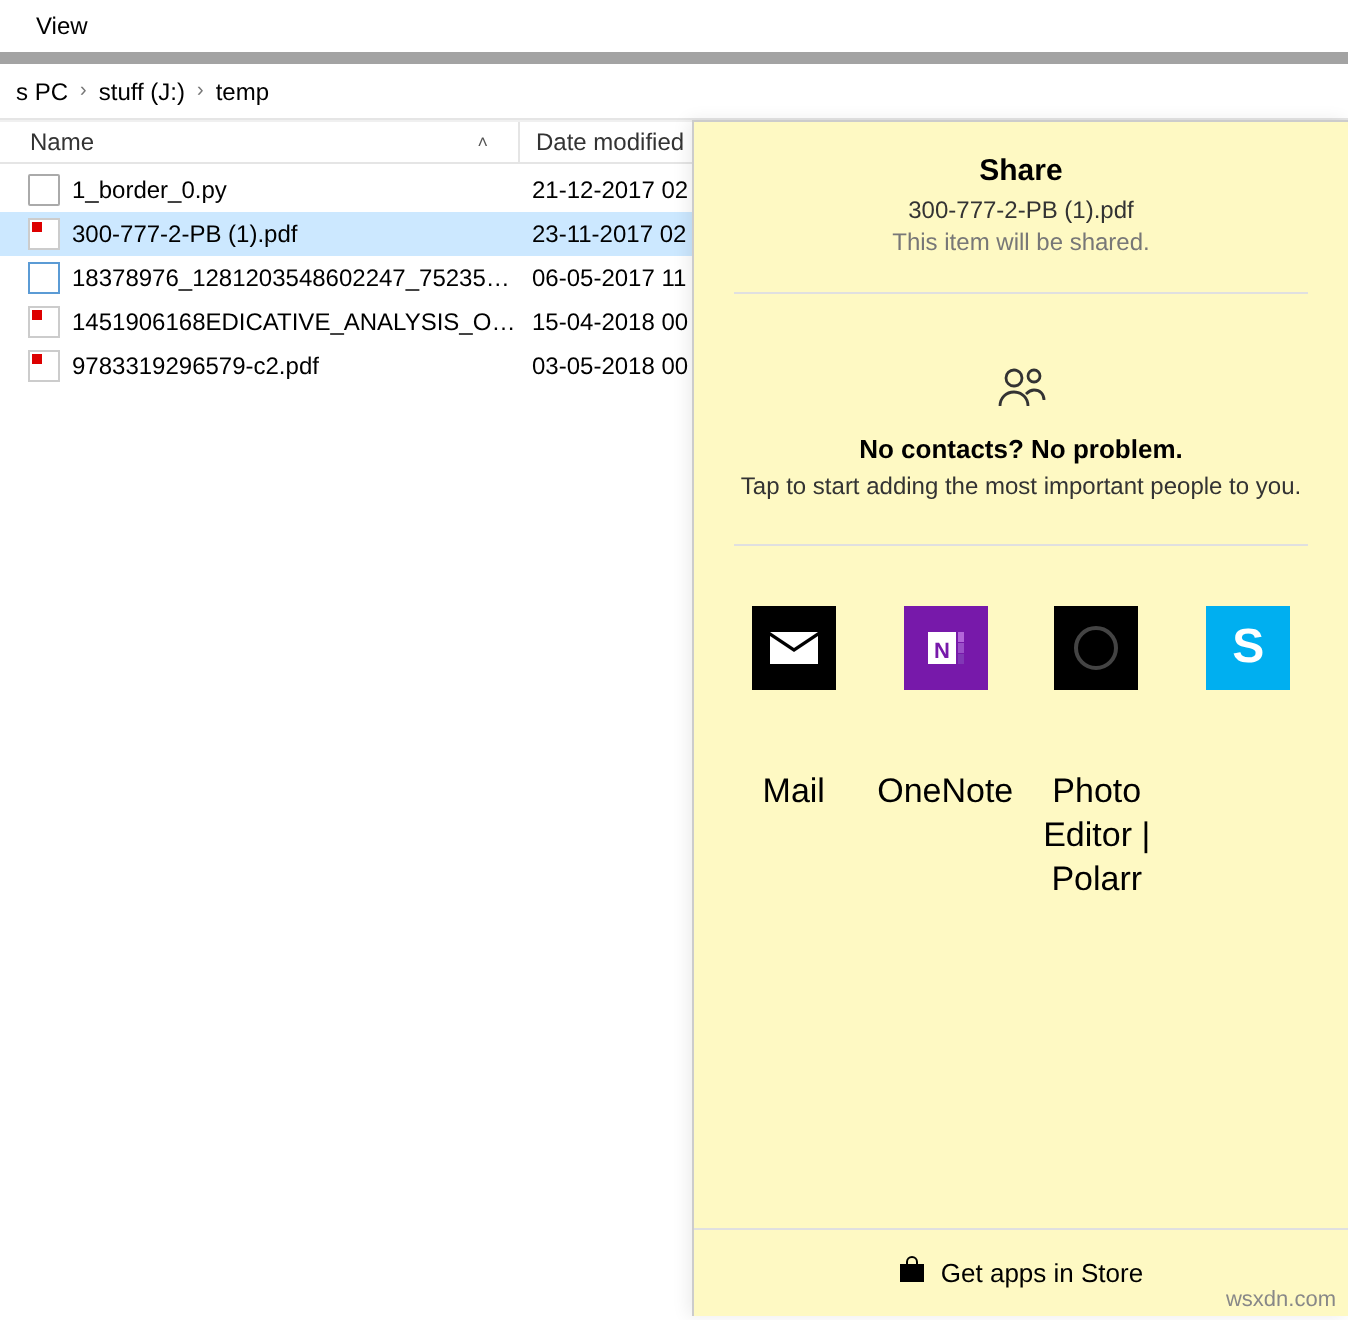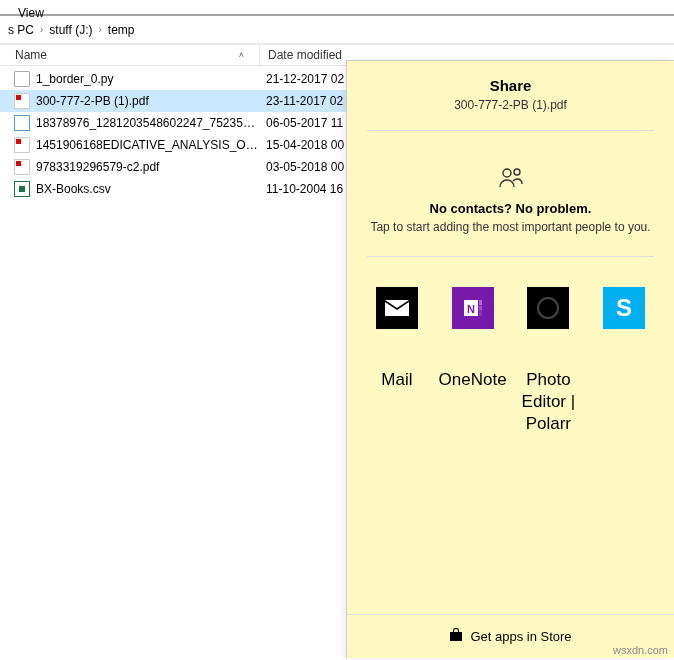--- a/index.html
+++ b/index.html
@@ -1,18 +1,18 @@
 <!DOCTYPE html>
 <html><head>
   <meta charset="utf-8">
   <style>
     * { margin: 0; padding: 0; box-sizing: border-box; font-family: "Segoe UI", Tahoma, sans-serif; }
     body { width: 674px; height: 660px; background: #fff; overflow: hidden; position: relative; font-size: 12px; color: #000; }
     
-    .menubar { height: 16px; padding: 4px 12px; font-size: 12px; border-bottom: 2px solid #a3a3a3; }
+    .menubar { height: 32px; padding: 4px 12px; font-size: 12px; border-bottom: 6px solid #a3a3a3; }
     .menubar span { padding: 2px 6px; display: inline-block; }
     
     .breadcrumb { height: 28px; display: flex; align-items: center; padding: 0 4px; border-bottom: 1px solid #e5e5e5; font-size: 12px; }
     .breadcrumb .crumb { padding: 0 4px; }
     .breadcrumb .sep { color: #777; padding: 0 2px; font-size: 10px; }
     
     .columns { display: flex; height: 22px; border-top: 1px solid #f0f0f0; border-bottom: 1px solid #e5e5e5; font-size: 12px; color: #333; }
     .col-name { width: 260px; padding: 3px 15px; display: flex; align-items: center; justify-content: space-between; border-right: 1px solid #e5e5e5; gap: 28px; }
     .col-name .sort { font-size: 9px; color: #555; }
     .col-date { flex: 1; padding: 3px 8px; }
@@ -107,31 +107,27 @@
     <div class="file-row">
       <div class="file-icon ico-pdf"></div>
       <div class="file-name">1451906168EDICATIVE_ANALYSIS_OF_DIA...</div>
       <div class="file-date">15-04-2018 00</div>
     </div>
     <div class="file-row">
       <div class="file-icon ico-pdf"></div>
       <div class="file-name">9783319296579-c2.pdf</div>
       <div class="file-date">03-05-2018 00</div>
     </div>
-    <div class="file-row">
-      <div class="file-icon ico-csv"></div>
-      <div class="file-name">BX-Books.csv</div>
-      <div class="file-date">11-10-2004 16</div>
-    </div>
   </div>
 
 <div class="share-panel">
   <div class="share-header">
     <div class="share-title">Share</div>
     <div class="share-file">300-777-2-PB (1).pdf</div>
+    <div class="share-note">This item will be shared.</div>
   </div>
   <hr class="share-sep">
   <div class="contacts-section">
     <div class="contacts-icon">
       <svg width="28" height="22" viewBox="0 0 28 22" fill="none" stroke="#333" stroke-width="1.4">
         <circle cx="10" cy="6" r="4"></circle>
           <path d="M3 20c0-4 3-7 7-7s7 3 7 7"></path>
         <circle cx="20" cy="5" r="3"></circle>
           <path d="M16 14c1-1 2.5-2 4-2 3 0 5 2 5 5"></path>
       </svg>

